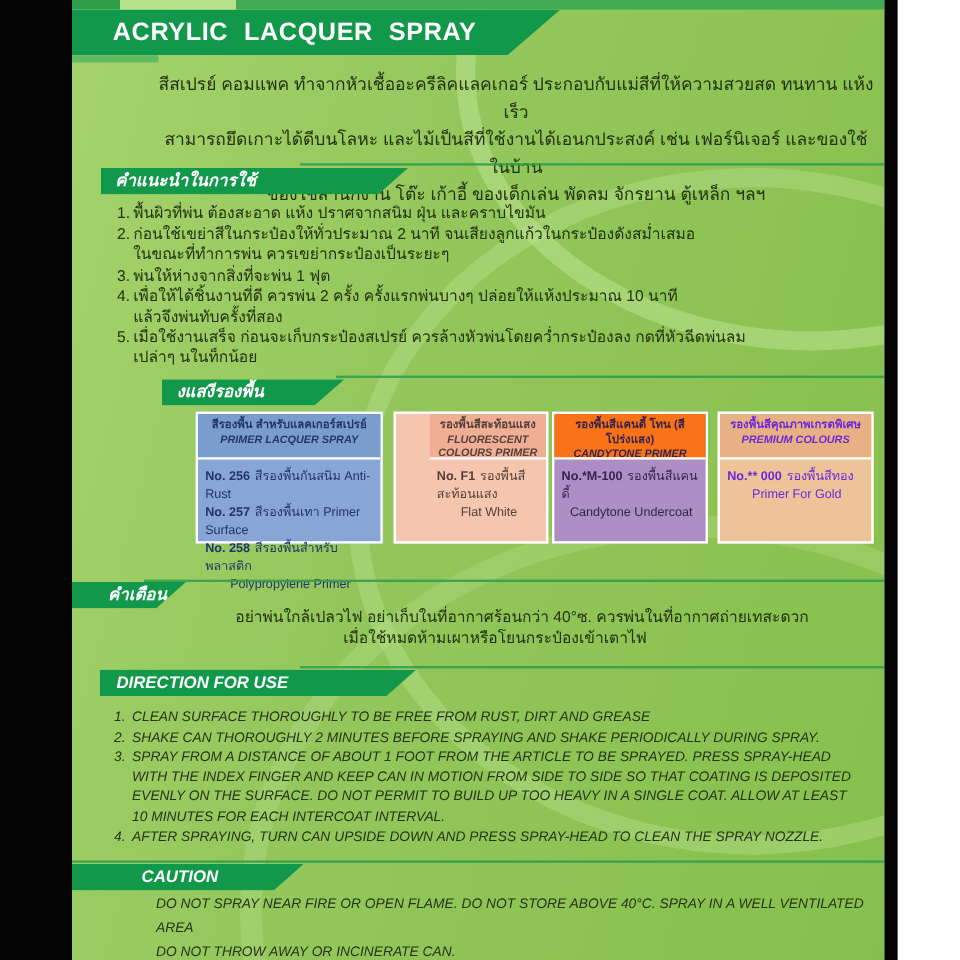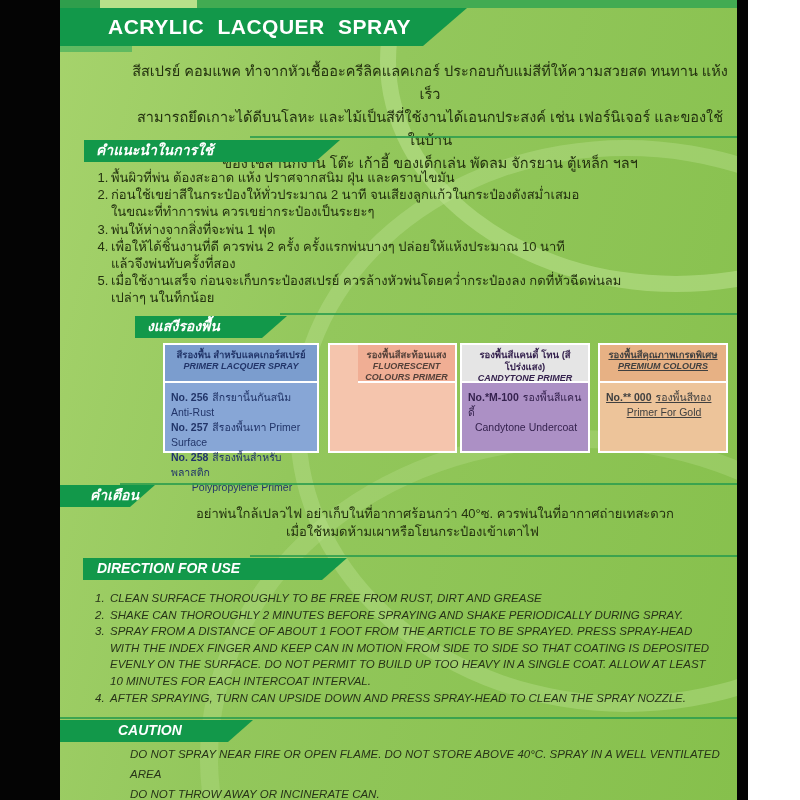--- a/index.html
+++ b/index.html
@@ -15,21 +15,21 @@
   .arc2{left:230px;top:140px;width:640px;height:540px;border-width:16px;opacity:.4;}
   .arc3{left:140px;top:430px;width:720px;height:620px;border-width:18px;opacity:.32;}
   
   .top-strip{position:absolute;left:0;top:0;width:677px;height:8px;
     background:linear-gradient(90deg,#2f9e4c 0,#2f9e4c 40px,#b7e08a 40px,#b7e08a 137px,#42ab52 137px,#42ab52 100%);}
   .sub-strip{position:absolute;left:0;top:46px;width:72px;height:6px;background:#53b65f;opacity:.85;}
   
   .banner{position:absolute;left:0;top:8px;width:407px;height:38px;background:#12984a;
     clip-path:polygon(0 0,100% 0,calc(100% - 44px) 100%,0 100%);
     color:#fff;font-weight:bold;font-size:21px;line-height:38px;letter-spacing:.5px;word-spacing:7px;
-    padding-left:48px;box-sizing:border-box;}
+    padding-left:34px;box-sizing:border-box;}
   .ribbon{position:absolute;height:22px;background:#12984a;color:#ffffff;font-weight:bold;font-style:italic;
     font-size:14px;line-height:21px;box-sizing:border-box;
     clip-path:polygon(0 0,100% 0,calc(100% - 25px) 100%,0 100%);}
   .sep{position:absolute;height:2px;background:#2d9e4d;opacity:.85;}
   
   .thai{color:#24320f;text-align:center;}
   .intro{position:absolute;left:70px;top:60px;width:600px;font-size:14.5px;line-height:23px;}
   .ulist{position:absolute;left:35px;top:169px;width:620px;font-size:13px;}
   .urow{display:flex;height:17.2px;line-height:17.2px;}
   .urow .num{width:16px;flex:0 0 16px;}
@@ -41,23 +41,23 @@
   .pbox .hd .th{font-size:9.5px;display:block;line-height:12px;}
   .pbox .hd .en{font-size:9px;font-style:italic;display:block;line-height:11px;}
   .pbox .bd{padding:7px 4px 0 6px;font-size:10.5px;line-height:15px;}
   .pbox .code{font-weight:bold;margin-right:4px;}
   .pbox .foot{text-align:center;font-size:10.5px;line-height:15px;}
   .box1{left:103px;width:156px;background:#87a6d6;}
   .box1 .hd{background:#7b9dce;} .box1{color:#223569;}
   .box2{left:268px;width:129px;background:#f5c5ad;padding-left:28px;}
   .box2 .hd{background:#f0ae94;} .box2{color:#54413a;}
   .box3{left:400px;width:130px;background:#ac90c5;}
-  .box3 .hd{background:#e5e5e5;} .box3{color:#35224e;}
+  .box3 .hd{background:#f97316;} .box3{color:#35224e;}
   .box4{left:538px;width:130px;background:#edc49a;}
-  .box4 .hd{background:#e7b184;} .box4{color:#404040;text-decoration:underline;}
+  .box4 .hd{background:#e7b184;} .box4{color:#6d28d9;}
   .warn-text{position:absolute;left:65px;top:505px;width:575px;font-size:13px;line-height:18px;text-indent:45px;}
   .warn-text .l2{text-indent:0;}
   .dlist{position:absolute;left:35px;top:590px;width:625px;font-size:11.5px;font-style:italic;color:#273318;}
   .drow{display:flex;height:16.6px;line-height:16.6px;}
   .drow .num{width:15px;flex:0 0 15px;}
   .caut{position:absolute;left:70px;top:744px;width:600px;font-size:11.5px;font-style:italic;
     color:#273318;line-height:20px;}
 </style>
 </head>
 <body>
@@ -121,30 +121,34 @@
     <div class="sep" style="top:313px;left:220px;width:457px;"></div>
     <div class="ribbon" style="left:75px;top:316px;width:152px;padding-left:12px;">งแสงีรองพื้น</div>
 
     <div class="boxes">
       <div class="pbox box1">
         <div class="hd">
           <span class="th">สีรองพื้น สำหรับแลคเกอร์สเปรย์</span>
           <span class="en">PRIMER LACQUER SPRAY</span>
         </div>
         <div class="bd">
-          <div><span class="code">No. 256</span><span>สีกรยานื้นกันสนิม</span> <span>Anti-Rust</span></div>
+          <div><span class="code">No. 256</span><span>สีรองพื้นกันสนิม</span> <span>Anti-Rust</span></div>
           <div><span class="code">No. 257</span><span>สีรองพื้นเทา</span> <span>Primer Surface</span></div>
           <div><span class="code">No. 258</span><span>สีรองพื้นสำหรับพลาสติก</span></div>
           <div class="foot">Polypropylene Primer</div>
         </div>
       </div>
       <div class="pbox box2">
         <div class="hd">
           <span class="th">รองพื้นสีสะท้อนแสง</span>
           <span class="en">FLUORESCENT COLOURS PRIMER</span>
+        </div>
+        <div class="bd">
+          <div><span class="code">No. F1</span><span>รองพื้นสีสะท้อนแสง</span></div>
+          <div class="foot">Flat White</div>
         </div>
       </div>
       <div class="pbox box3">
         <div class="hd">
           <span class="th">รองพื้นสีแคนดี้ โทน (สีโปร่งแสง)</span>
           <span class="en">CANDYTONE PRIMER</span>
         </div>
         <div class="bd">
           <div><span class="code">No.*M-100</span><span>รองพื้นสีแคนดี้</span></div>
           <div class="foot">Candytone Undercoat</div>

